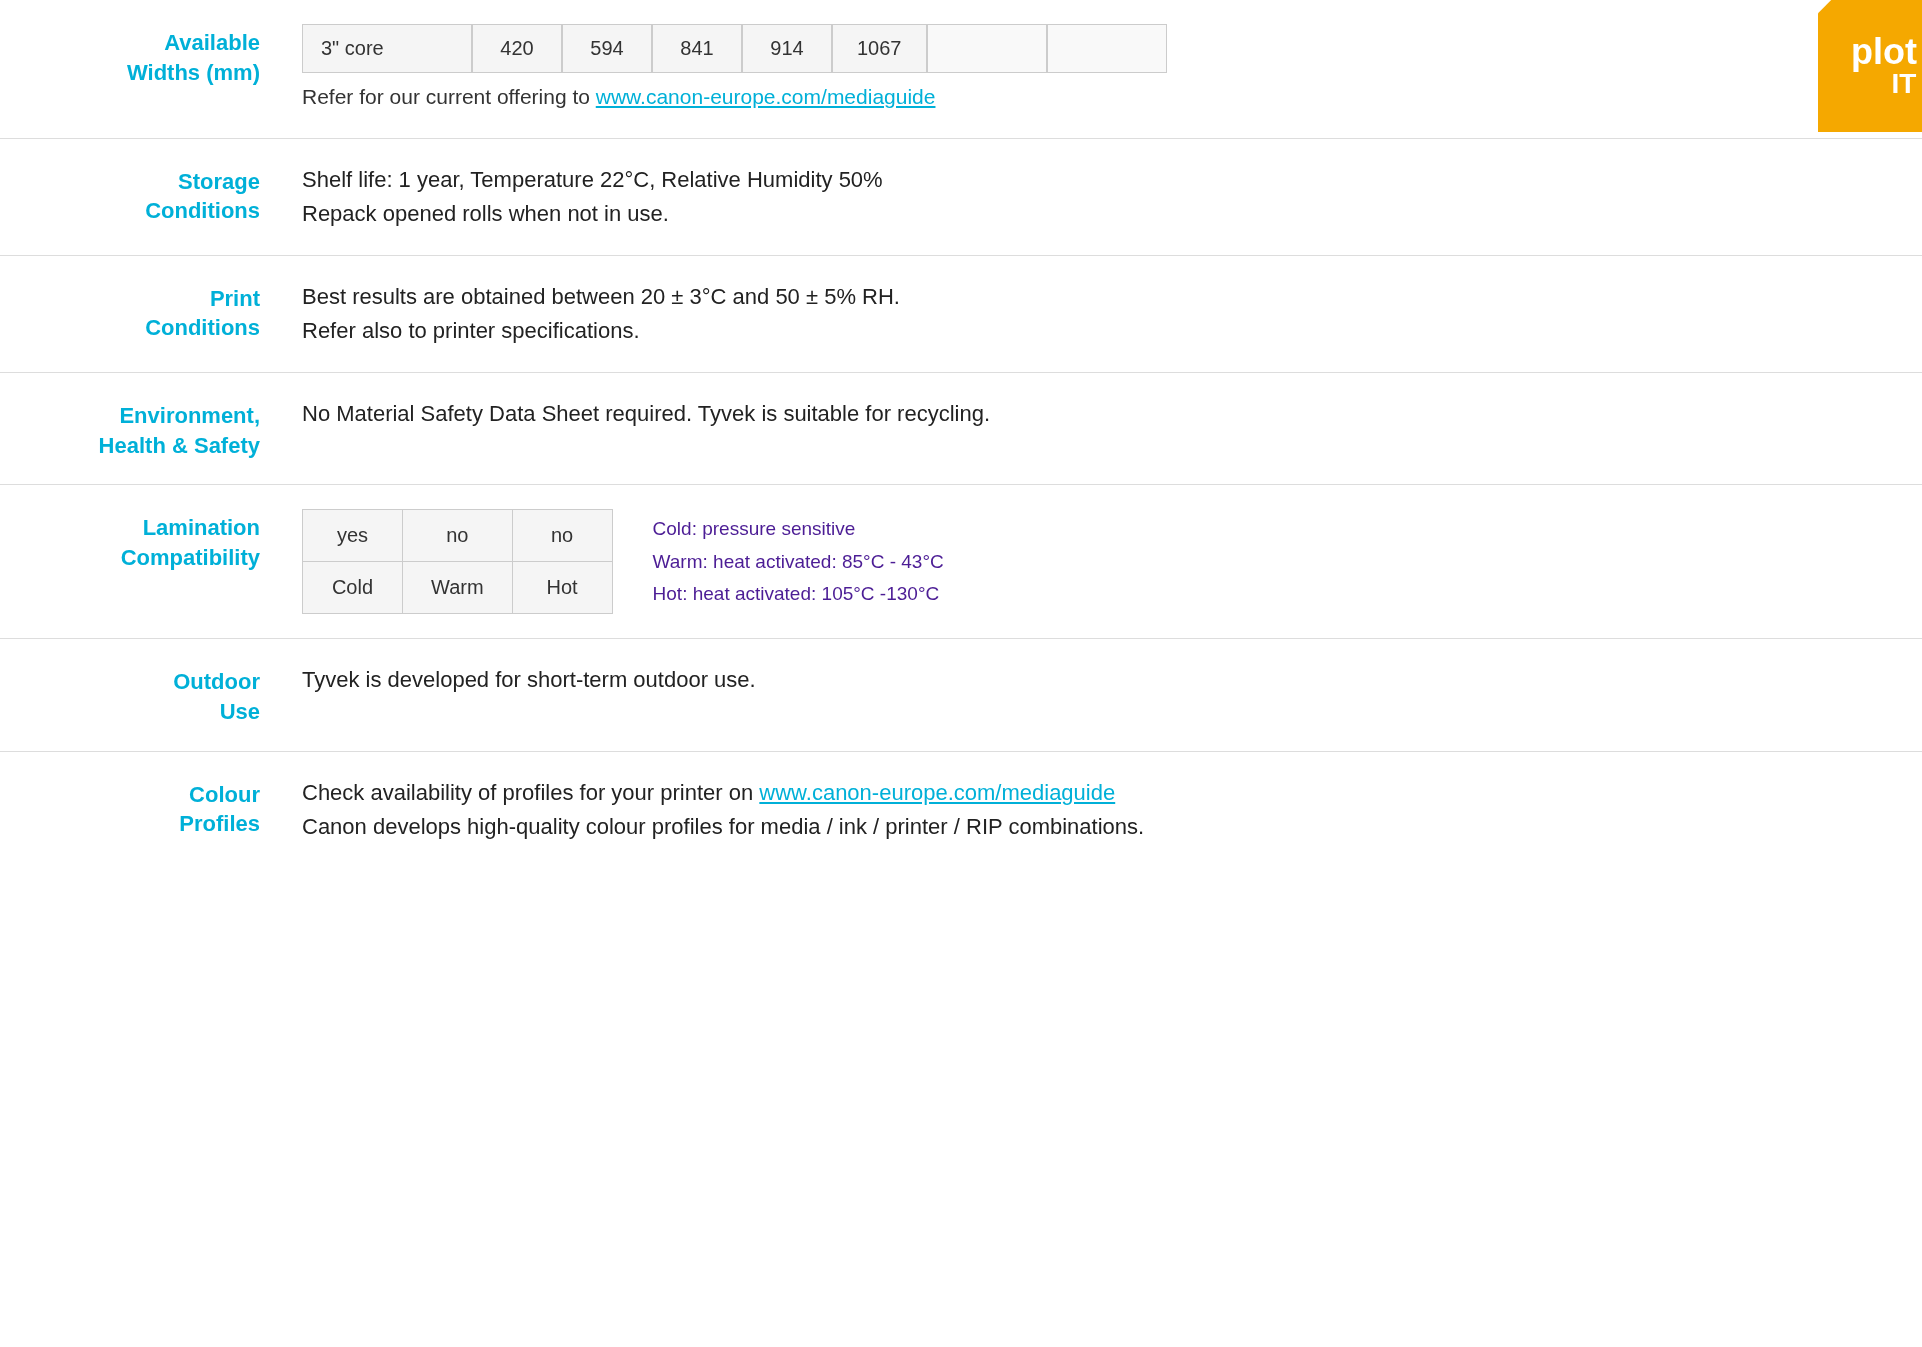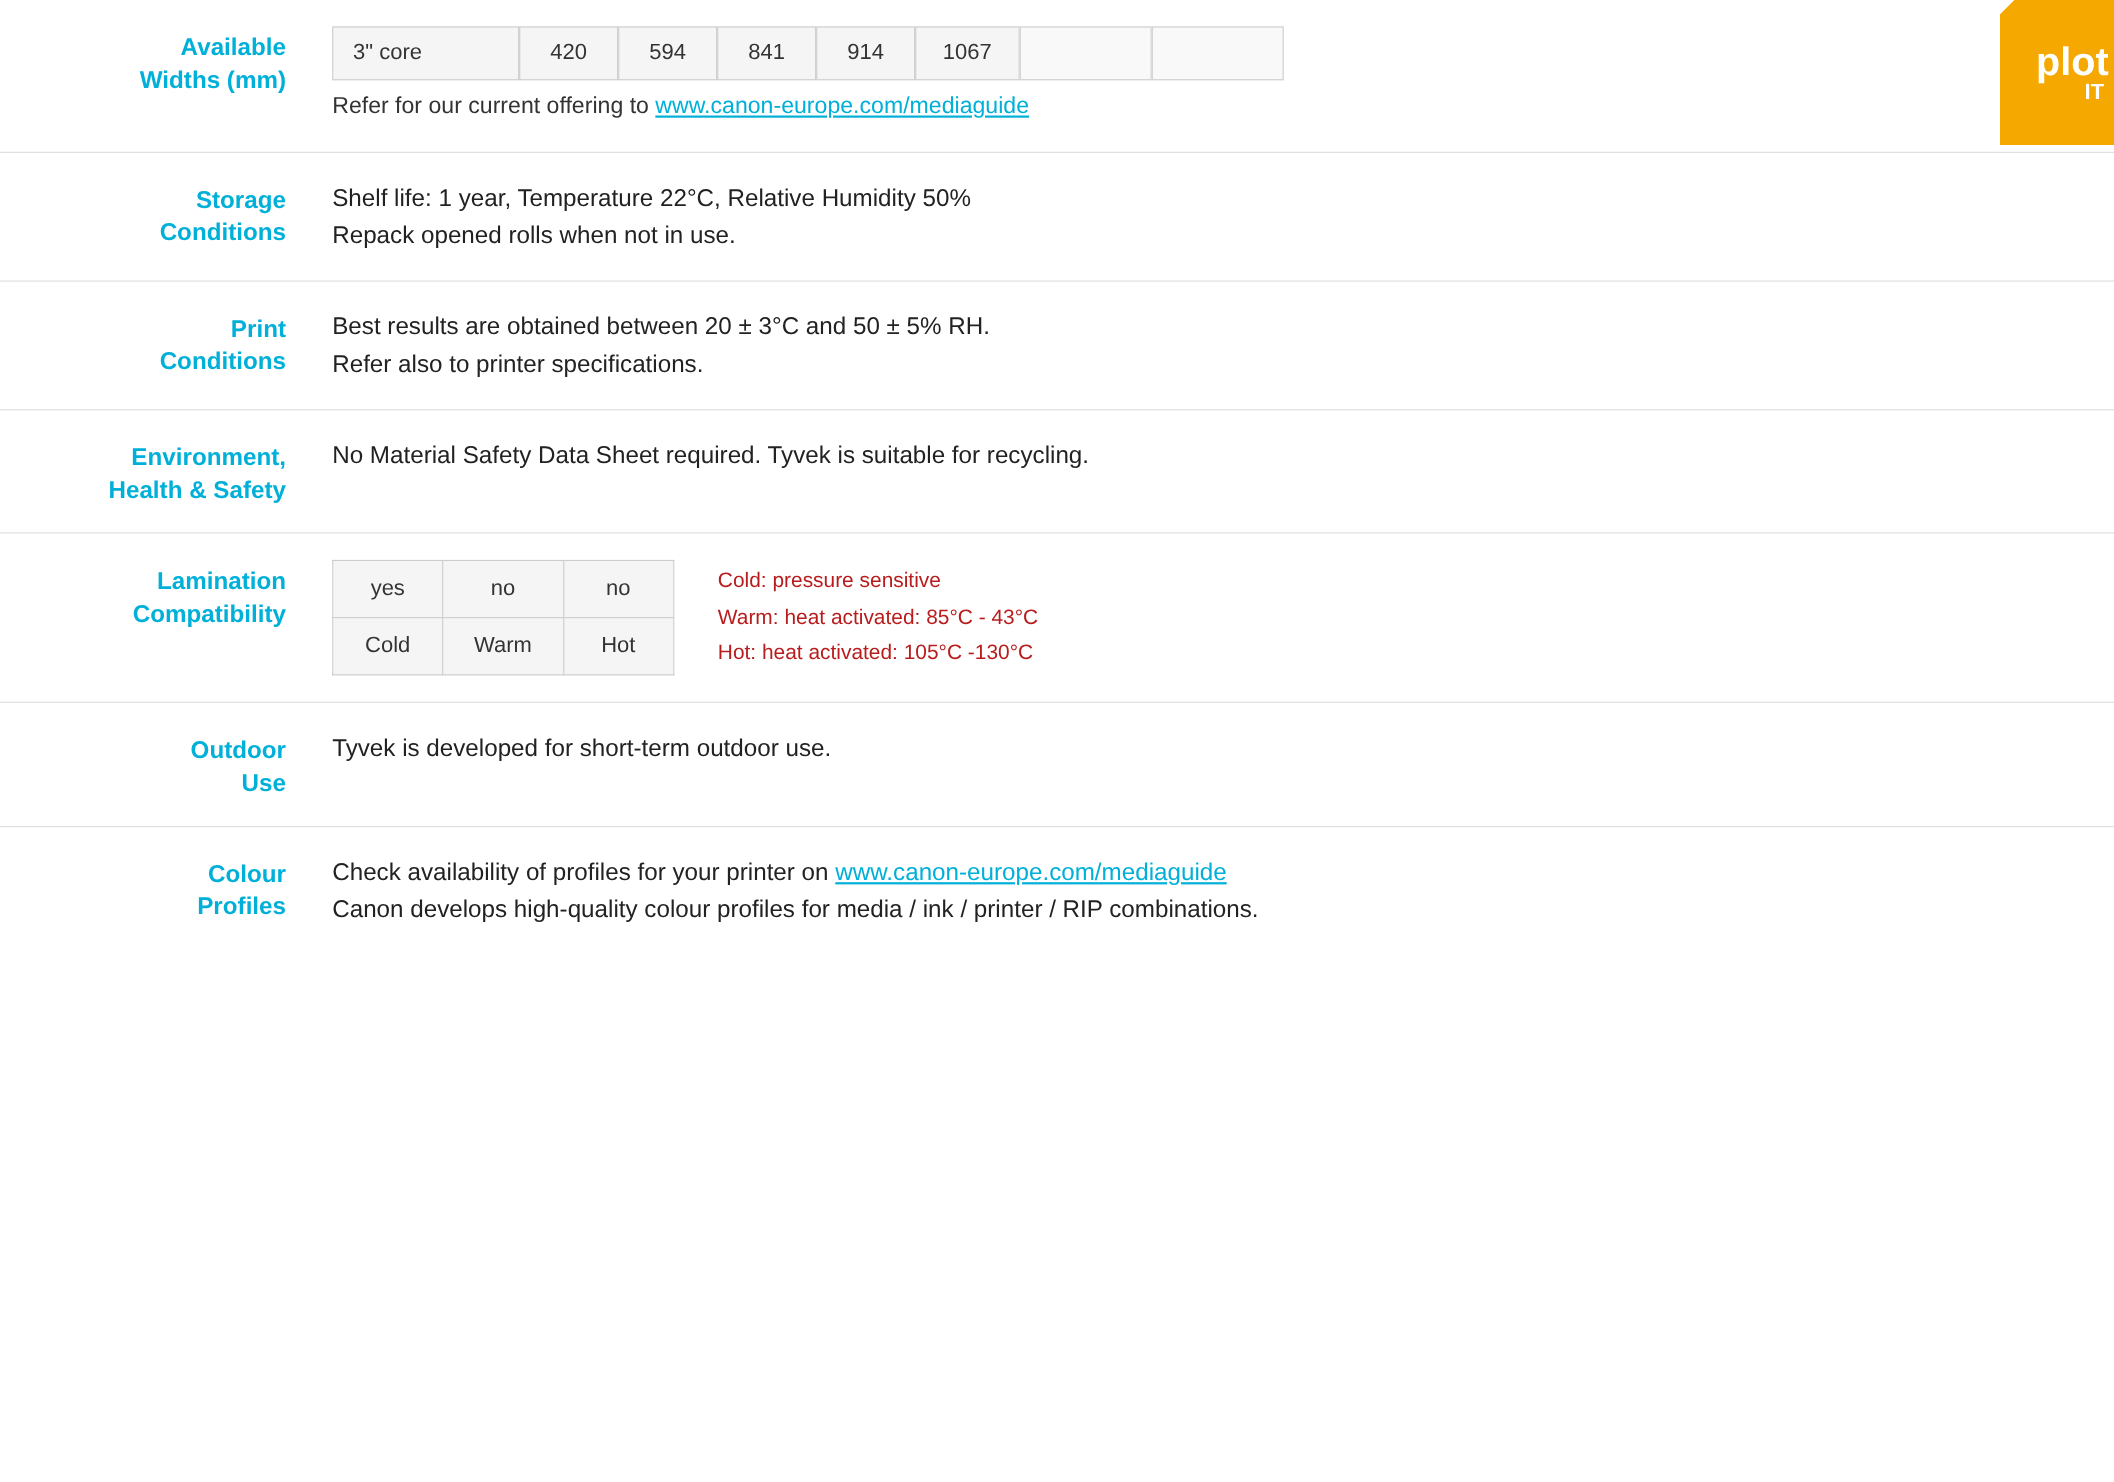--- a/index.html
+++ b/index.html
@@ -40,21 +40,21 @@
     }
 
     .logo-text-plot {
       color: #fff;
       font-size: 36px;
       font-weight: bold;
       line-height: 1;
     }
     .logo-text-it {
       color: #fff;
-      font-size: 20px;
+      font-size: 28px;
       font-weight: bold;
       line-height: 1;
       margin-left: 40px;
     }
 
     .row {
       display: flex;
       flex-direction: row;
       border-bottom: 1px solid #ddd;
       padding: 24px 0;
@@ -137,21 +137,21 @@
       font-size: 20px;
       background: #f5f5f5;
       color: #333;
       min-width: 100px;
       text-align: center;
     }
 
     .lam-notes {
       font-size: 19px;
       line-height: 1.7;
-      color: #b91c1c;
+      color: #4c1d95;
       padding-top: 4px;
     }
 
     a {
       color: #00b0d8;
       text-decoration: underline;
     }
   </style>
 </head>
 <body>

